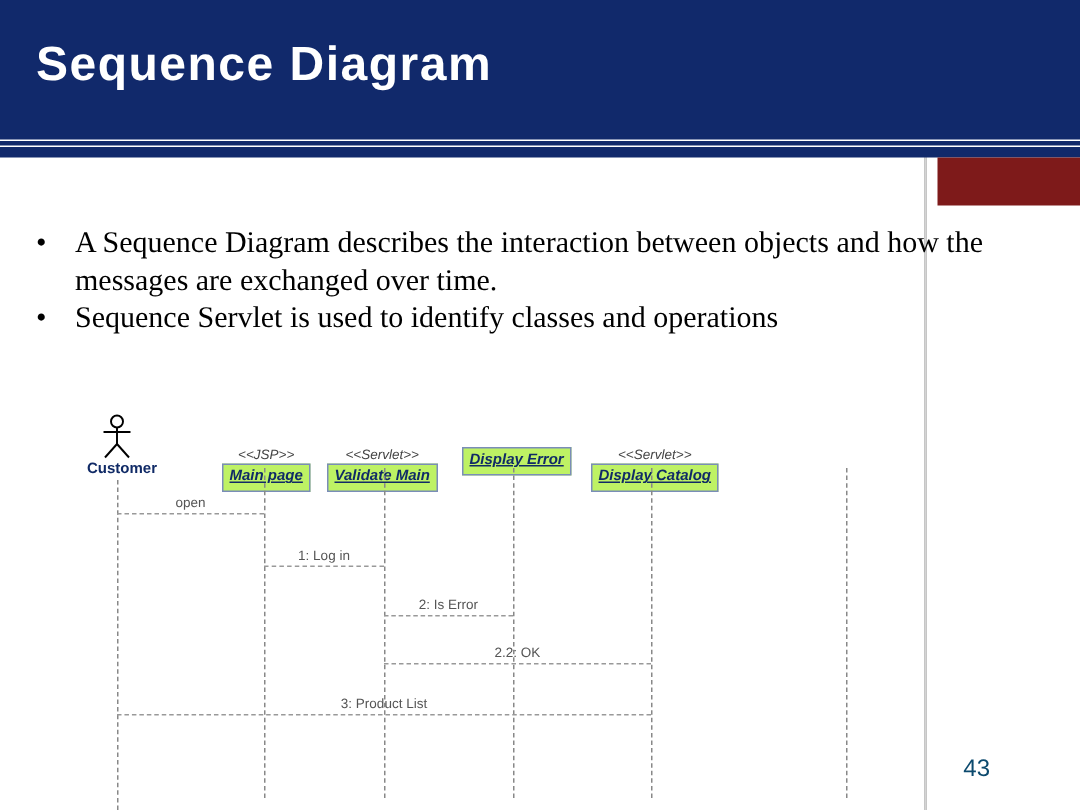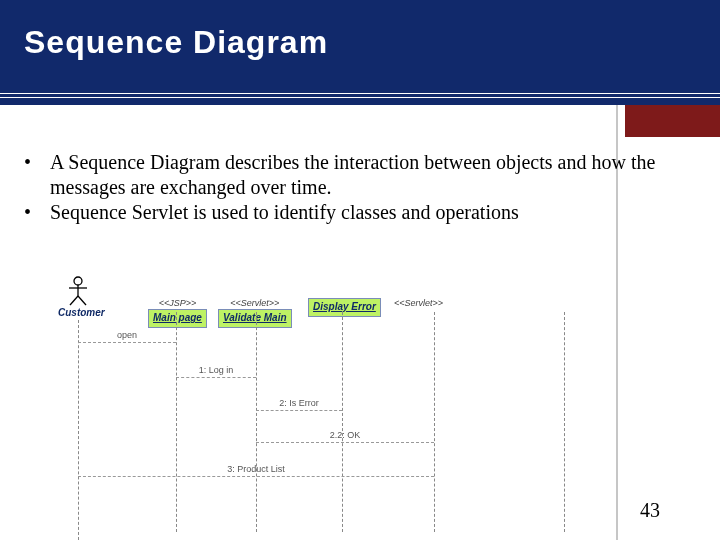--- a/index.html
+++ b/index.html
@@ -73,30 +73,30 @@
     text-decoration:underline;
     white-space:nowrap;
   }
   .lifeline {
     position:absolute; top:40px;
     height:220px; width:0;
     border-left:1px dashed #888;
   }
   .actor { position:absolute; top:4px; width:40px; text-align:center; }
   .actor svg { display:block; margin:0 auto; }
-  .actor .pname { font-weight:bold; color:#102a66; font-size:10px; margin-top:1px;font-style:italic; }
+  .actor .pname { font-weight:bold; color:#102a66; font-size:10px; margin-top:1px; }
   .msg { position:absolute; color:#555; font-size:9px; }
   .msg .line { position:absolute; top:10px; left:0; right:0; height:0; border-top:1px dashed #999; }
   .msg .lbl { position:relative; top:-2px; text-align:center; width:100%; }
   .slidenum {
     position:absolute;
     right:60px; bottom:18px;
-    font-size:20px;
-    color:#000000;
-    font-family:Liberation Serif, serif;
+    font-size:16px;
+    color:#0c4a6e;
+    font-family:Liberation Sans, sans-serif;
   }
 </style>
 </head>
 <body>
 
 <div class="accent-vline"></div>
 <div class="header-band">
   <div class="rule1"></div>
   <div class="rule2"></div>
 </div>
@@ -142,20 +142,21 @@
     <div class="lifeline" style="left:178px"></div>
 
     <div class="participant" style="left:230px">
       <div class="stereo"></div>
       <div class="pbox">Display Error</div>
     </div>
     <div class="lifeline" style="left:264px"></div>
 
     <div class="participant" style="left:316px">
       <div class="stereo">&lt;&lt;Servlet&gt;&gt;</div>
+      <div class="pbox">Display Catalog</div>
     </div>
     <div class="lifeline" style="left:356px"></div>
 
     <div class="lifeline" style="left:486px"></div>
 
     <div class="msg" style="left:0px;width:98px;top:60px">
       <div class="lbl">open</div>
       <div class="line"></div>
     </div>
     <div class="msg" style="left:98px;width:80px;top:95px">

